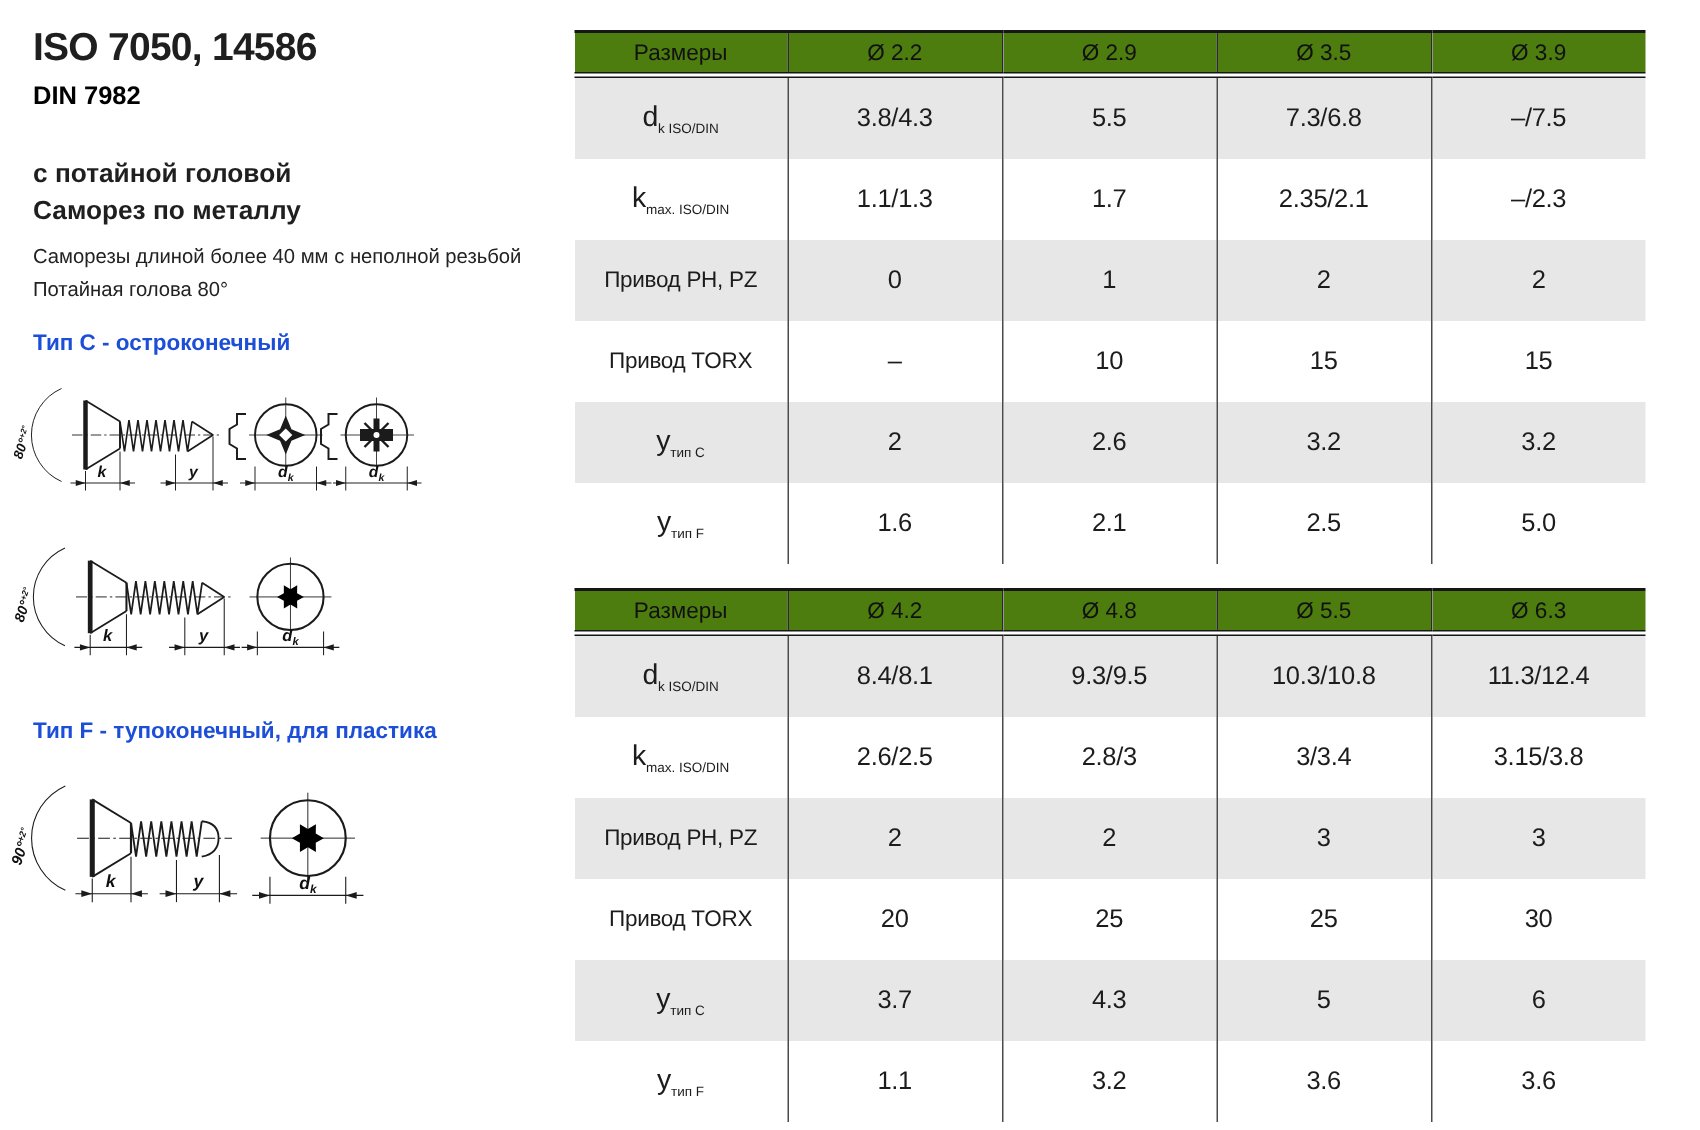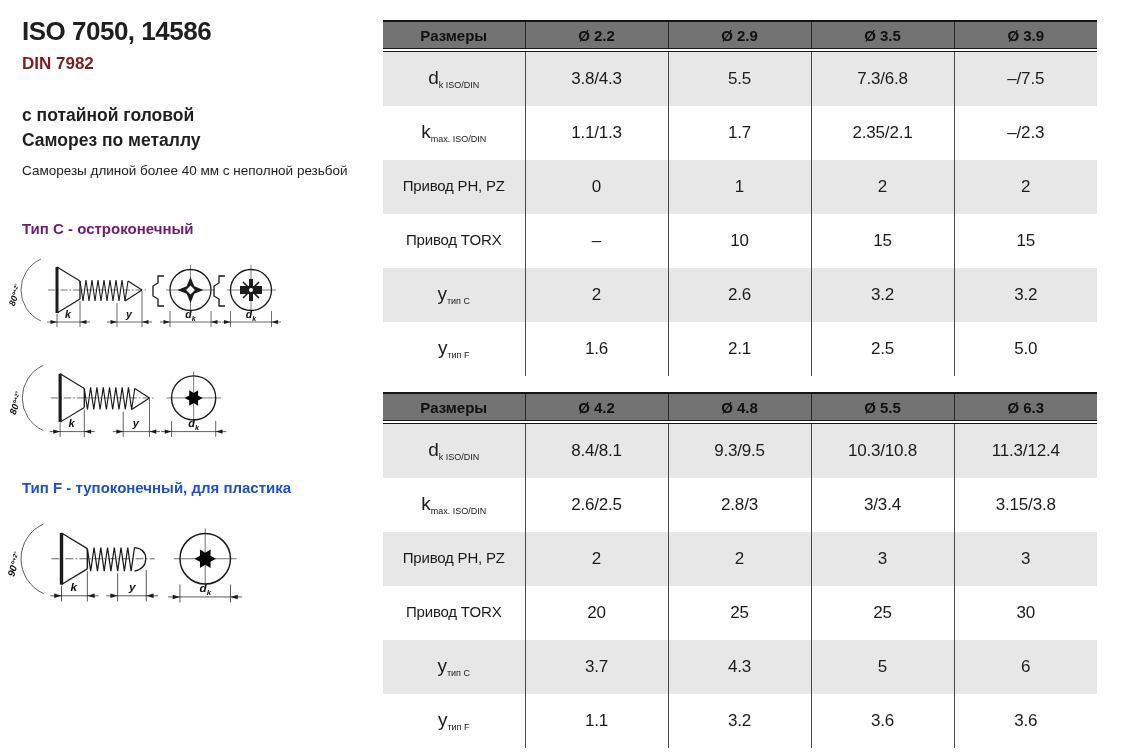--- a/index.html
+++ b/index.html
@@ -4,33 +4,33 @@
 <style>
   html,body{margin:0;padding:0;}
   body{
     width:1133px;height:753px;background:#ffffff;position:relative;
     font-family:"Liberation Sans",sans-serif;color:#1a1a1a;overflow:hidden;
   }
   .abs{position:absolute;}
 
   
   #page-title{left:22px;top:16px;font-size:26px;font-weight:700;letter-spacing:-0.5px;color:#1f1f1f;}
-  #din-number{left:22px;top:54px;font-size:17px;font-weight:700;color:#7f1d1d;}
+  #din-number{left:22px;top:54px;font-size:17px;font-weight:700;color:#000000;}
   #product-name{left:22px;top:103px;font-size:17.5px;font-weight:700;line-height:25px;color:#1f1f1f;}
   #product-desc{left:22px;top:160px;font-size:13.5px;line-height:22px;color:#222;}
-  #type-c-heading{left:22px;top:220px;font-size:15px;font-weight:700;color:#701a75;}
+  #type-c-heading{left:22px;top:220px;font-size:15px;font-weight:700;color:#1d4ed8;}
   #type-f-heading{left:22px;top:479px;font-size:15px;font-weight:700;color:#1d4ed8;}
 
   
   table.spec{position:absolute;left:383px;width:714px;border-collapse:collapse;table-layout:fixed;}
   #table1{top:20px;}
   #table2{top:392px;}
   table.spec th,table.spec td{padding:0;text-align:center;vertical-align:middle;overflow:hidden;}
   table.spec thead th{
-    height:26px;background:#737373;font-size:15px;font-weight:700;color:#111;
+    height:26px;background:#4d7c0f;font-size:15px;font-weight:400;color:#111;
     border-top:2px solid #161616;border-bottom:4px double #161616;margin-top:24px;
   }
   table.spec thead th + th{border-left:1px solid #2a2a2a;}
   table.spec tbody td{height:54px;font-size:17px;color:#1c1c1c;letter-spacing:-0.2px;}
   table.spec tbody td + td{border-left:1px solid #4a4a4a;}
   table.spec tbody tr:nth-child(odd){background:#e7e7e7;}
   td.lbl{font-size:15px;}
   td.lbl .sym{font-size:19px;}
   td.lbl .txt{font-size:15px;}
   td.lbl sub{font-size:9px;letter-spacing:0;}
@@ -63,20 +63,21 @@
 <div class="abs" id="page-title">ISO 7050, 14586</div>
 <div class="abs" id="din-number">DIN 7982</div>
 
 <div class="abs" id="product-name">
   <div>с потайной головой</div>
   <div>Саморез по металлу</div>
 </div>
 
 <div class="abs" id="product-desc">
   <div>Саморезы длиной более 40 мм с неполной резьбой</div>
+  <div>Потайная голова 80°</div>
 </div>
 
 <div class="abs" id="type-c-heading">Тип C - остроконечный</div>
 <div class="abs" id="type-f-heading">Тип F - тупоконечный, для пластика</div>
 
 <svg class="drw" id="drw1" width="280" height="78" viewBox="0 0 280 78">
   <g>
     <line class="cline" x1="44" y1="38" x2="143" y2="38"></line>
     <path class="thin" d="M37,7 A34,34 0 0 0 37,69"></path>
     <line class="thick" x1="53" y1="15" x2="53" y2="61"></line>

